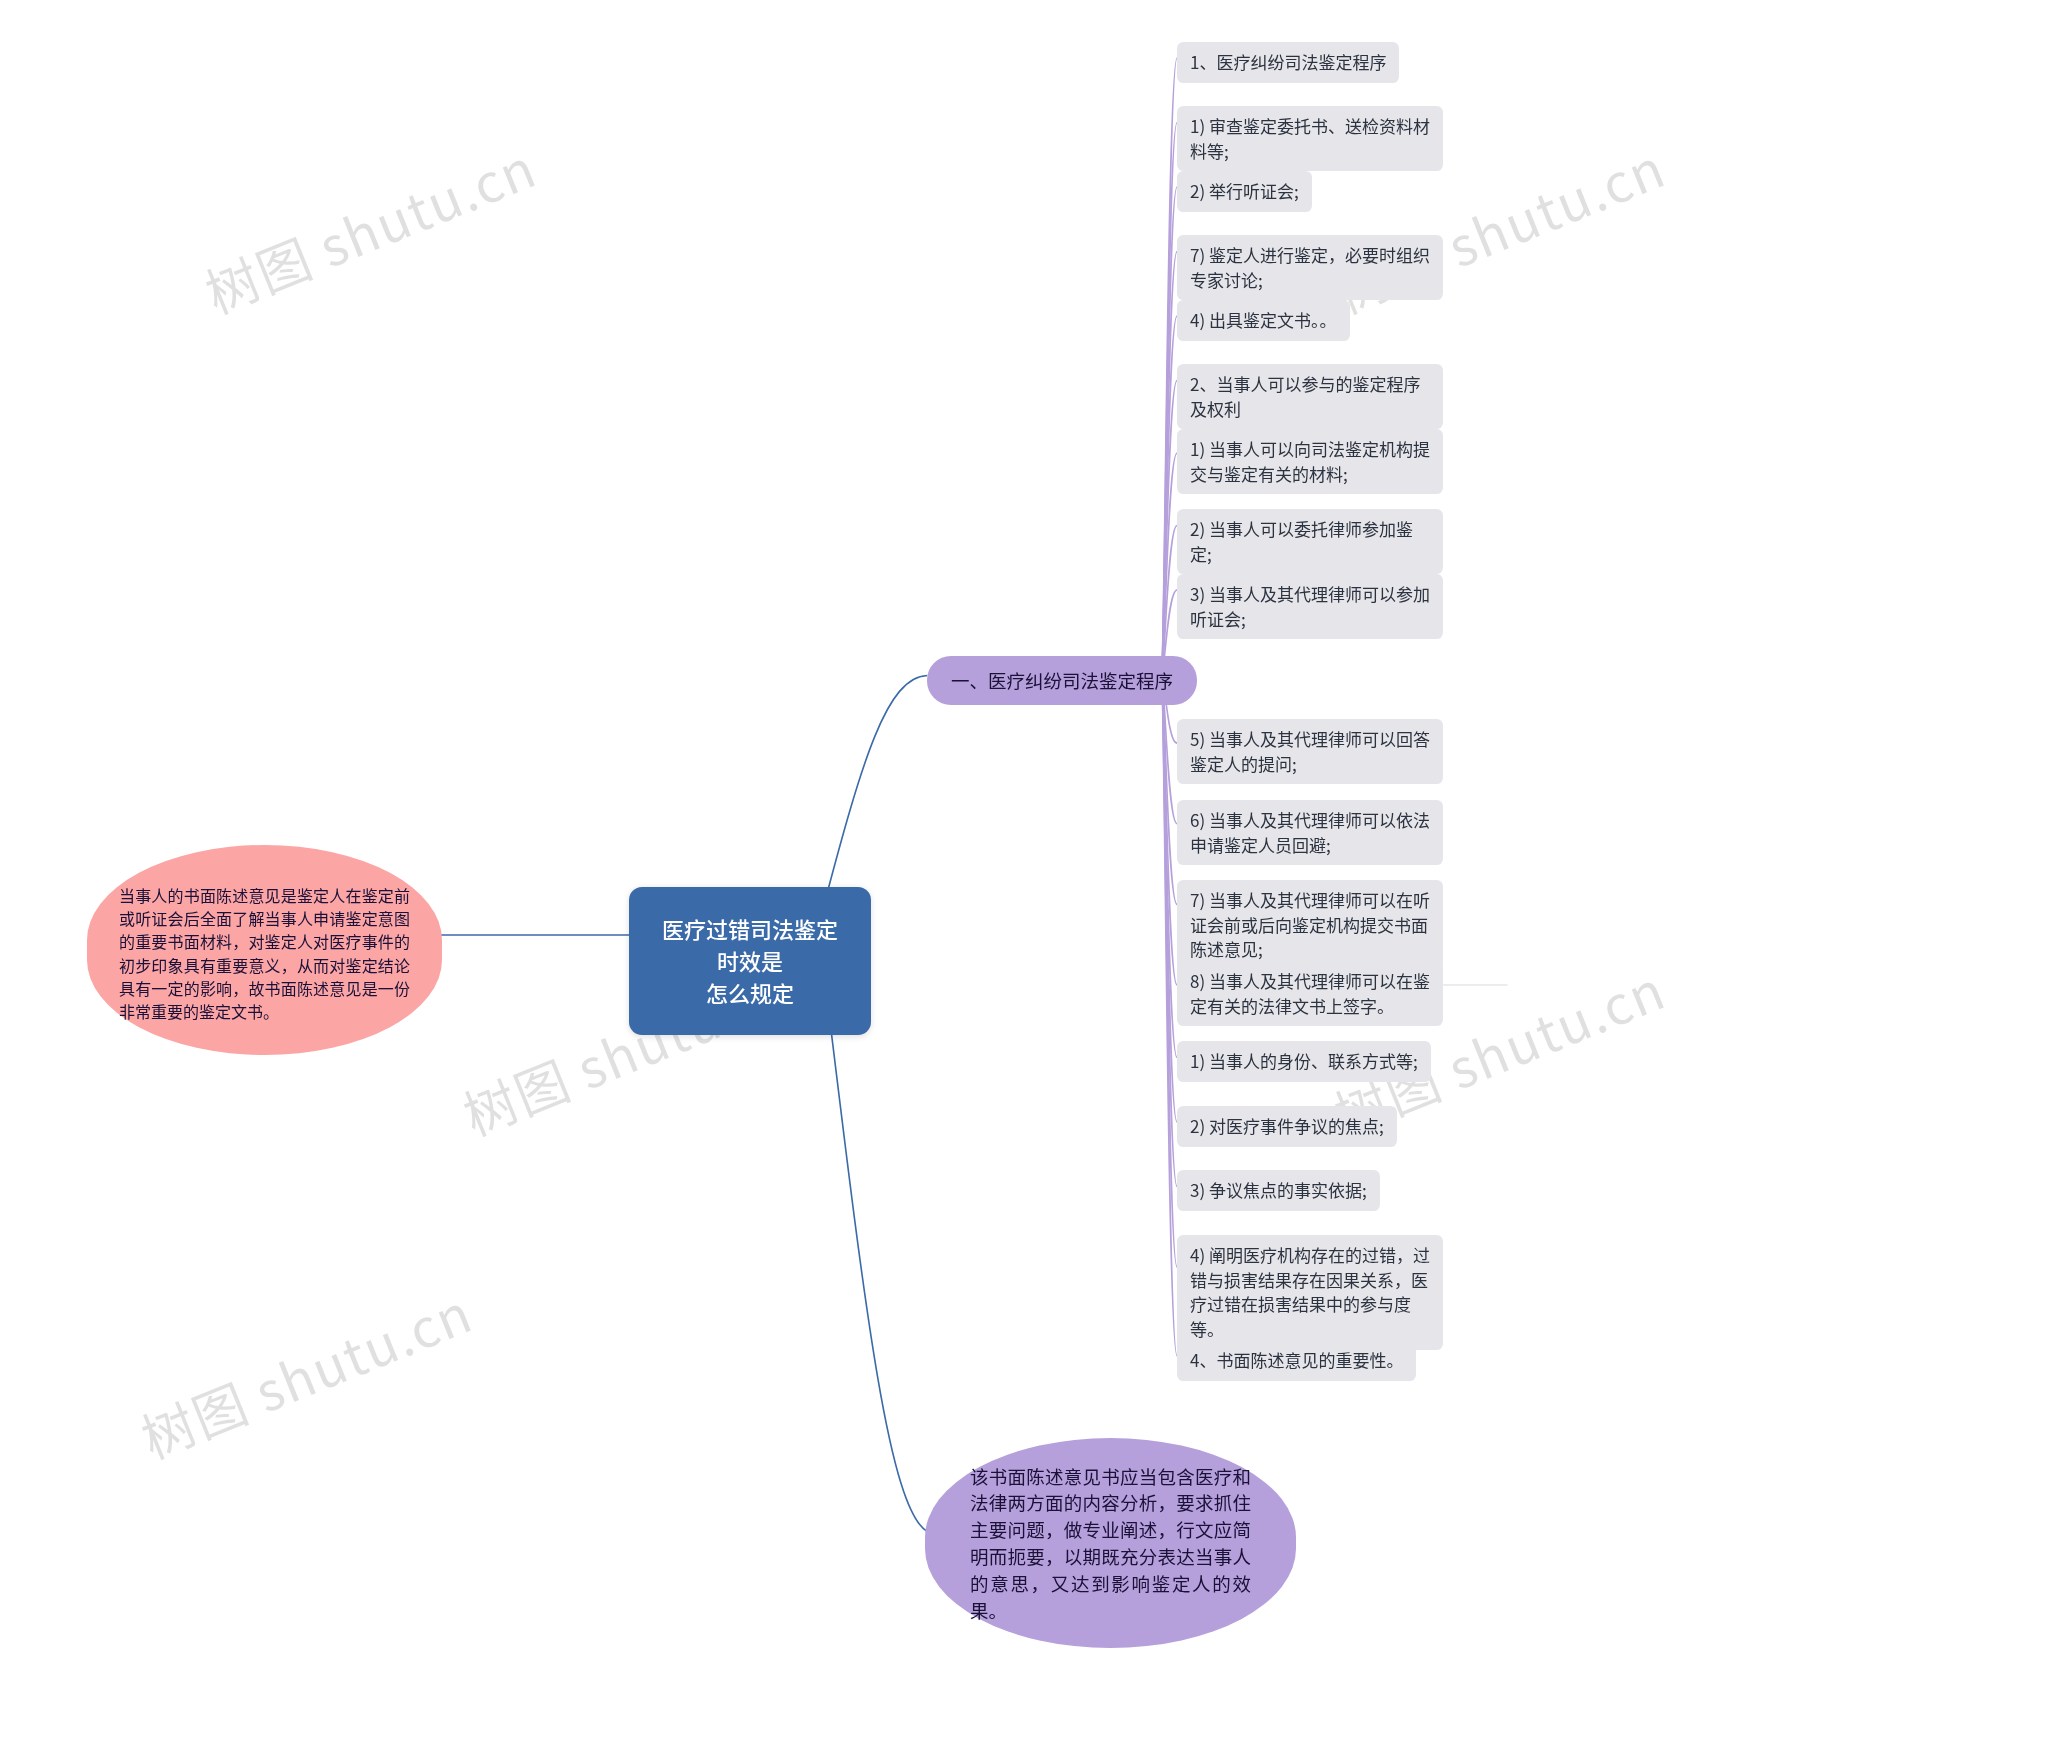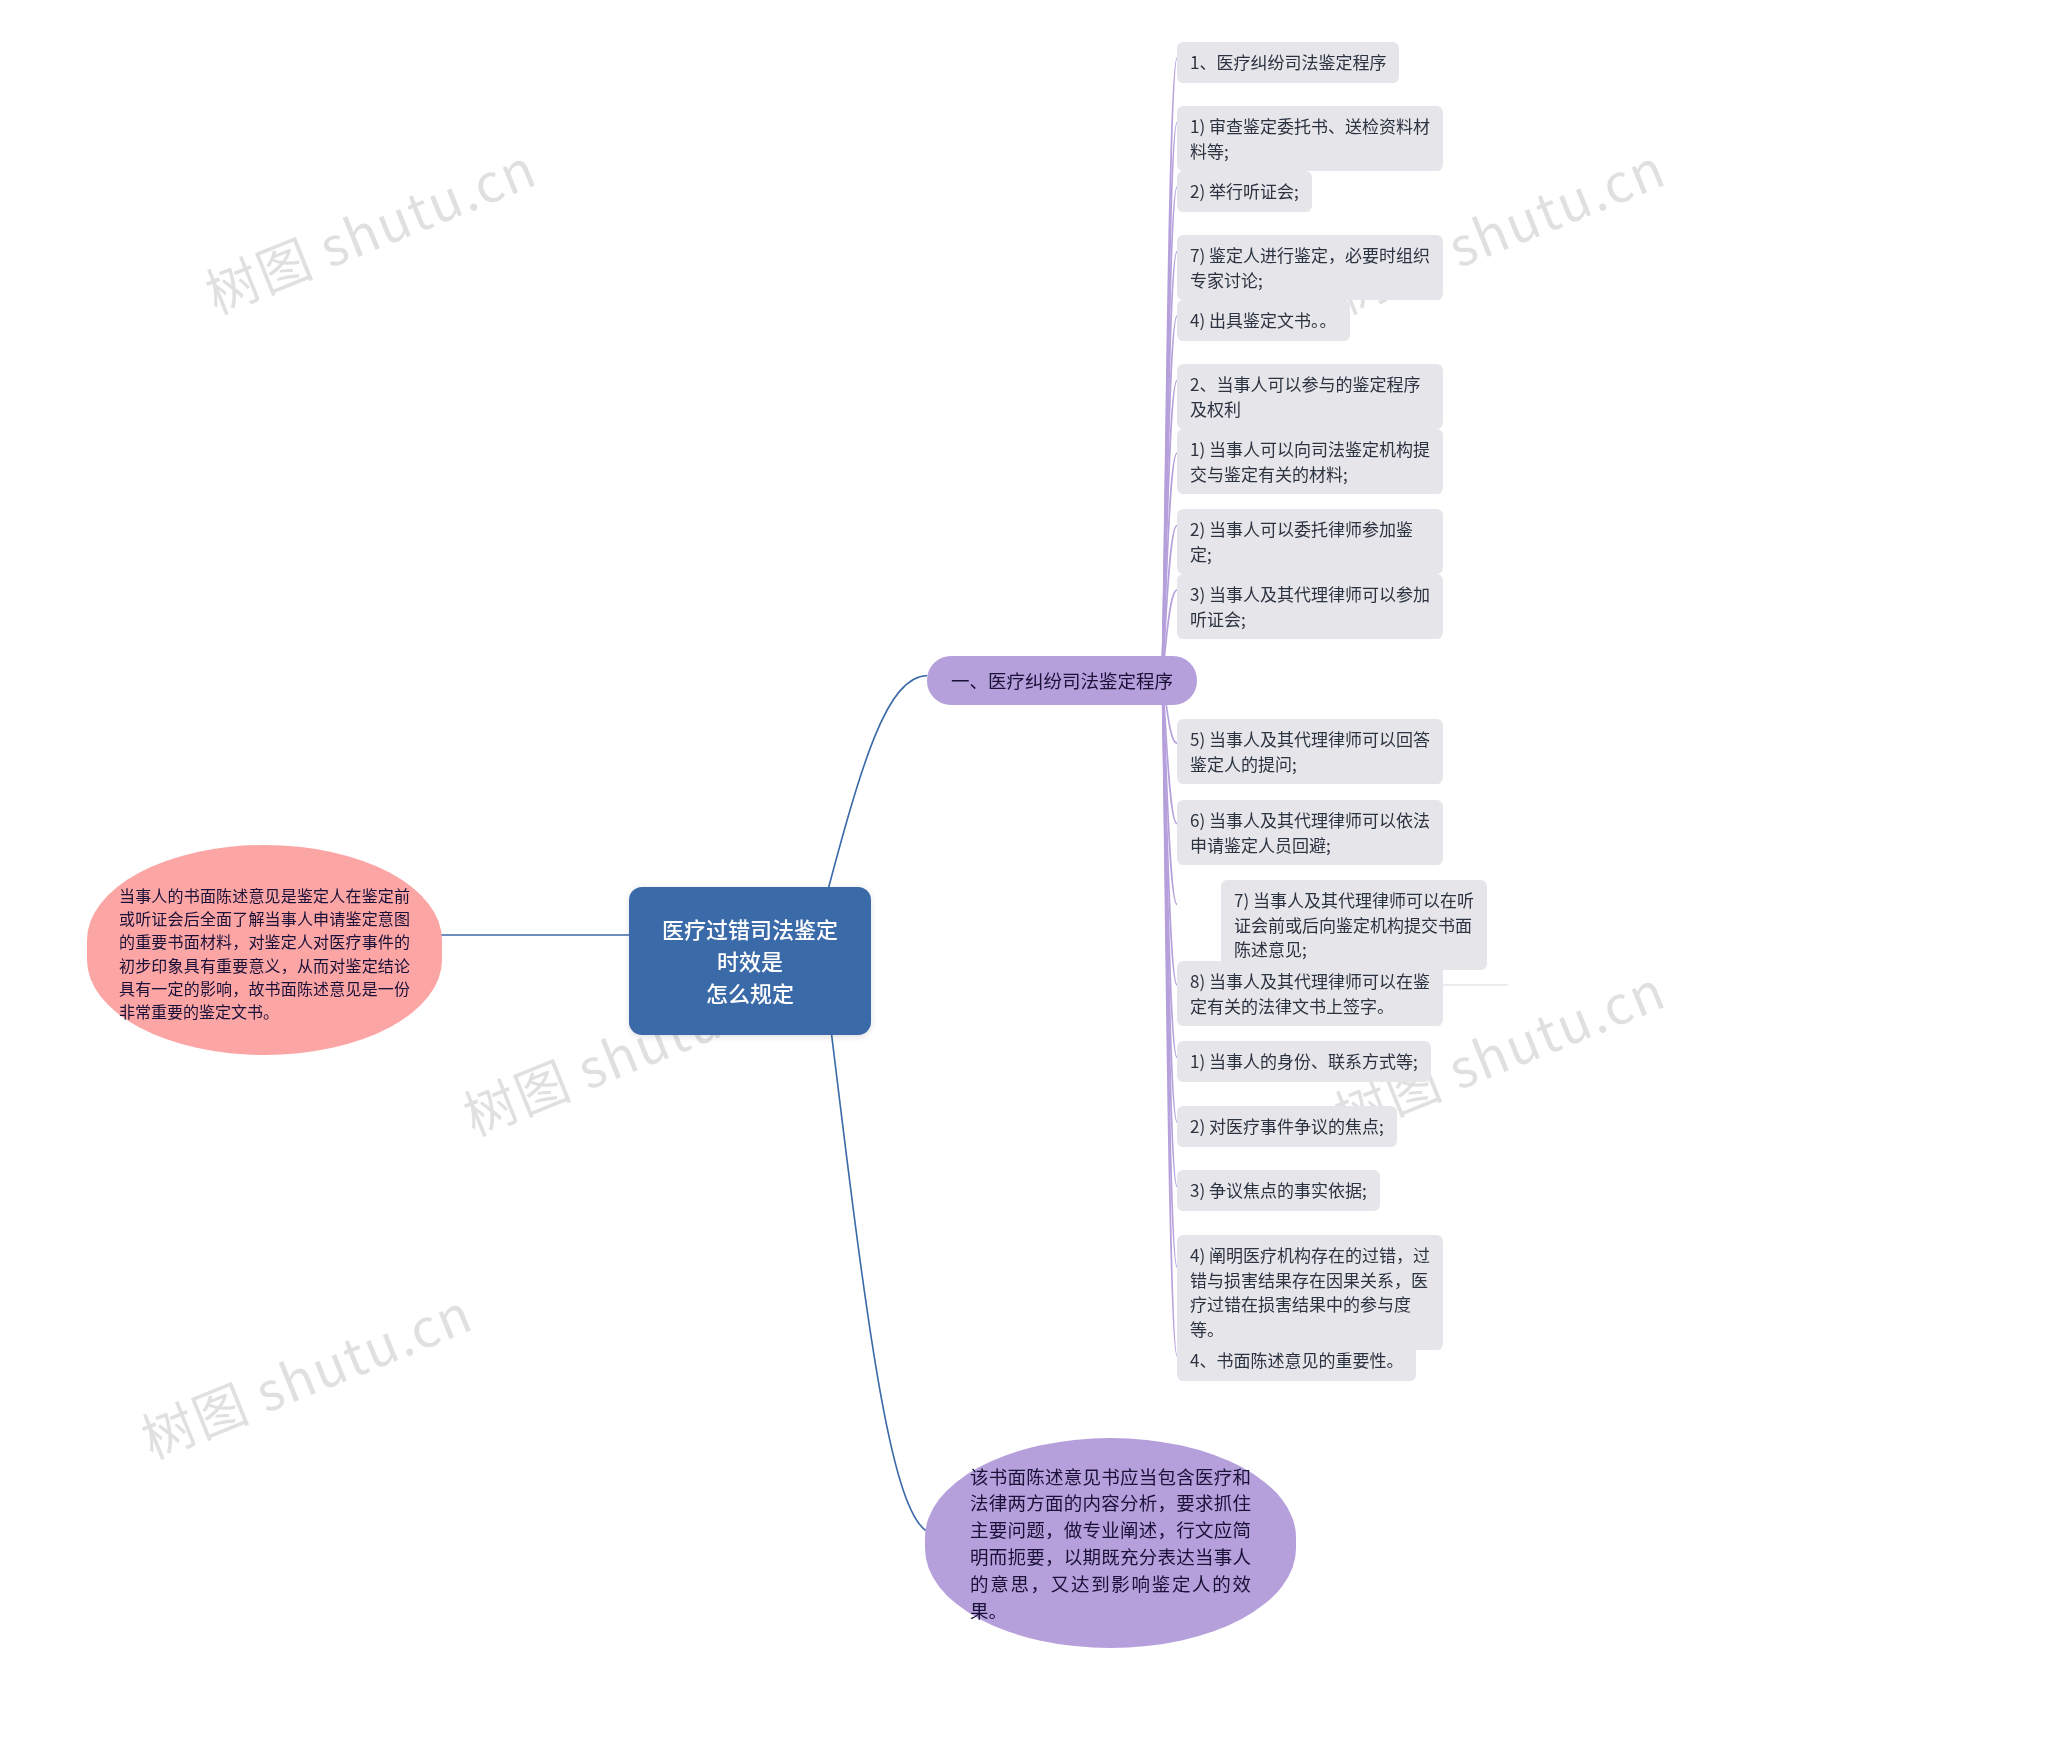--- a/index.html
+++ b/index.html
@@ -158,21 +158,21 @@
   <div class="node leaf" style="left:1177px; top:106px;"><span>1) 审查鉴定委托书、送检资料材料等;</span></div>
   <div class="node leaf" style="left:1177px; top:171px;"><span>2) 举行听证会;</span></div>
   <div class="node leaf" style="left:1177px; top:235px;"><span>7) 鉴定人进行鉴定，必要时组织专家讨论;</span></div>
   <div class="node leaf" style="left:1177px; top:300px;"><span>4) 出具鉴定文书。。</span></div>
   <div class="node leaf" style="left:1177px; top:364px;"><span>2、当事人可以参与的鉴定程序及权利</span></div>
   <div class="node leaf" style="left:1177px; top:429px;"><span>1) 当事人可以向司法鉴定机构提交与鉴定有关的材料;</span></div>
   <div class="node leaf" style="left:1177px; top:509px;"><span>2) 当事人可以委托律师参加鉴定;</span></div>
   <div class="node leaf" style="left:1177px; top:574px;"><span>3) 当事人及其代理律师可以参加听证会;</span></div>
   <div class="node leaf" style="left:1177px; top:719px;"><span>5) 当事人及其代理律师可以回答鉴定人的提问;</span></div>
   <div class="node leaf" style="left:1177px; top:800px;"><span>6) 当事人及其代理律师可以依法申请鉴定人员回避;</span></div>
-  <div class="node leaf" style="left:1177px; top:880px;margin-left:44px;"><span>7) 当事人及其代理律师可以在听证会前或后向鉴定机构提交书面陈述意见;</span></div>
+  <div class="node leaf" style="left:1177px; top:880px;"><span>7) 当事人及其代理律师可以在听证会前或后向鉴定机构提交书面陈述意见;</span></div>
   <div class="node leaf" style="left:1177px; top:961px;"><span>8) 当事人及其代理律师可以在鉴定有关的法律文书上签字。</span></div>
   <div class="node leaf" style="left:1177px; top:1041px;"><span>1) 当事人的身份、联系方式等;</span></div>
   <div class="node leaf" style="left:1177px; top:1106px;"><span>2) 对医疗事件争议的焦点;</span></div>
   <div class="node leaf" style="left:1177px; top:1170px;"><span>3) 争议焦点的事实依据;</span></div>
   <div class="node leaf" style="left:1177px; top:1235px;"><span>4) 阐明医疗机构存在的过错，过错与损害结果存在因果关系，医疗过错在损害结果中的参与度等。</span></div>
   <div class="node leaf" style="left:1177px; top:1340px;"><span>4、书面陈述意见的重要性。</span></div>
 
 </div>
 
 

